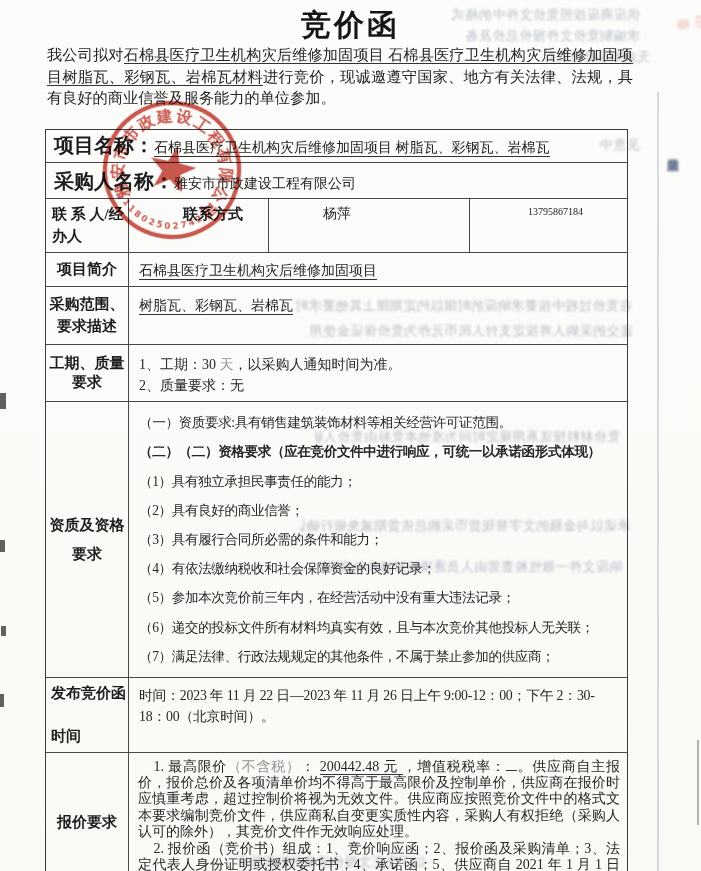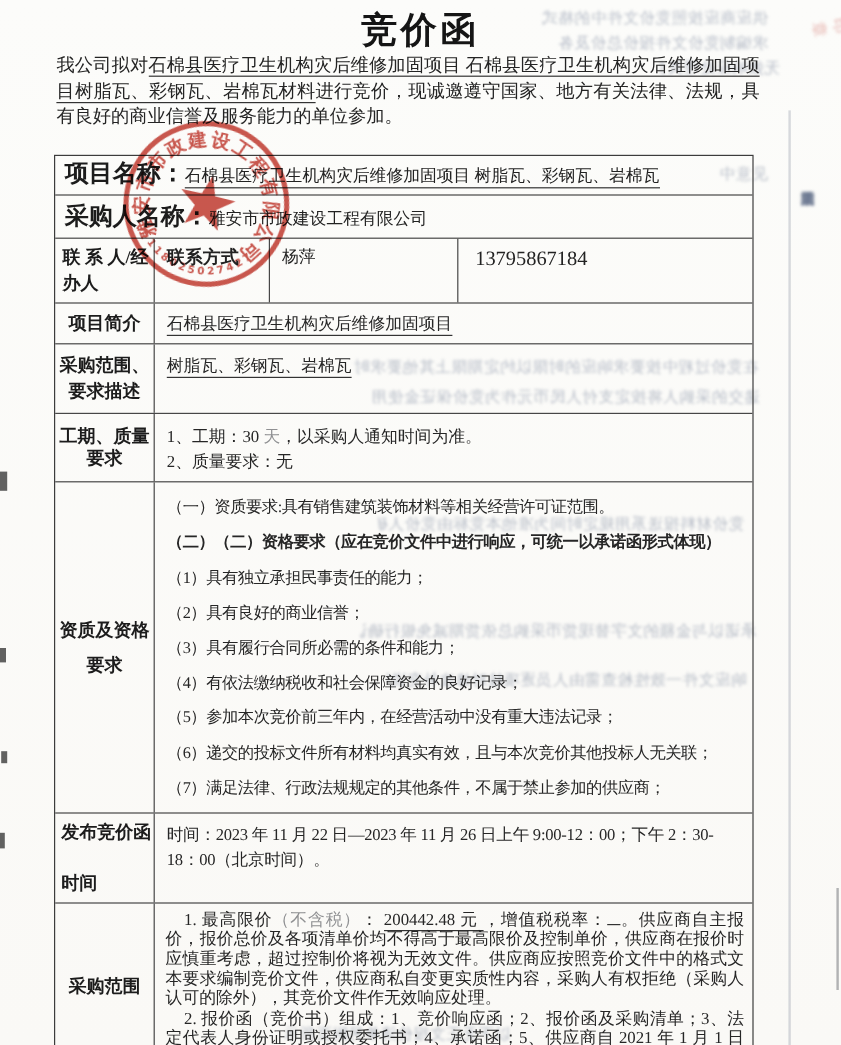--- a/index.html
+++ b/index.html
@@ -18,21 +18,21 @@
   .content-cell{flex:1;padding:5px 8px 4px 10px;line-height:20px;color:#262626;}
   .inline-row{padding:5px 8px 4px 8px;line-height:20px;}
   .row-label{font-weight:bold;font-size:20px;color:#1c1c1c;}
   .u{border-bottom:1px solid #333;padding-bottom:1px;}
   .sp-between{justify-content:space-between;}
   .sp-center{justify-content:center;}
   .sp-start{justify-content:flex-start;gap:24px;}
   
   .c-name{width:157px;flex:0 0 157px;border-right:1.3px solid #474747;padding:6px 6px 0 10px;}
   .c-mlabel{width:96px;flex:0 0 96px;border-right:1.3px solid #474747;padding:6px 6px 0 10px;font-weight:bold;font-size:15px;}
-  .c-phone{flex:1;padding:7px 6px 0 14px;font-size:17px;}
+  .c-phone{flex:1;padding:7px 6px 0 14px;font-size:10px;}
   
   .q-list{display:flex;flex-direction:column;justify-content:space-around;height:100%;font-size:13.6px;letter-spacing:-0.4px;}
   .q-item{line-height:19px;white-space:nowrap;}
   .q-item.bold{font-weight:bold;}
   
   .quote-text{font-size:14px;line-height:16.4px;text-align:justify;}
   .quote-text p{margin:0;text-indent:1.1em;}
   .part-f{color:#8f9092;}
   .part-u{border-bottom:1px solid #333;}
   .part-ub{display:inline-block;width:11px;border-bottom:1px solid #333;height:0.9em;}
@@ -86,21 +86,21 @@
         <span class="row-label">项目名称：</span><span class="u">石棉县医疗卫生机构灾后维修加固项目 树脂瓦、彩钢瓦、岩棉瓦</span>
       </div>
     </div>
 
     <div class="t-row" style="min-height:32px;">
       <div class="cell inline-row" style="flex:1;padding-top:8px;">
         <span class="row-label">采购人名称：</span><span>雅安市市政建设工程有限公司</span>
       </div>
     </div>
 
-    <div class="t-row" style="min-height:54px;">
+    <div class="t-row" style="min-height:54px;gap:44px;">
       <div class="cell label-cell sp-between" style="align-items:flex-start;text-align:left;padding-left:6px;">
         <span>联 系 人/经</span>
         <span>办人</span>
       </div>
       <div class="cell c-mlabel">联系方式</div>
       <div class="cell c-name">杨萍</div>
       <div class="cell c-phone">13795867184</div>
     </div>
 
     <div class="t-row" style="min-height:34px;">
@@ -156,21 +156,21 @@
     <div class="t-row" style="min-height:64px;">
       <div class="cell label-cell sp-start" style="align-items:flex-start;text-align:left;padding-left:5px;">
         <span>发布竞价函</span>
         <span>时间</span>
       </div>
       <div class="cell content-cell" style="font-size:13.8px;letter-spacing:-0.2px;line-height:21px;padding-top:7px;">时间：2023 年 11 月 22 日—2023 年 11 月 26 日上午 9:00-12：00；下午 2：30-18：00（北京时间）。</div>
     </div>
 
     <div class="t-row" style="min-height:112px;">
       <div class="cell label-cell sp-center">
-        <span>采购范围</span>
+        <span>报价要求</span>
       </div>
       <div class="cell content-cell quote-text" style="padding:4px 7px 2px 9px;">
         <p><span class="part-n">1. 最高限价</span><span class="part-f">（不含税）</span><span class="part-n">： </span><span class="part-u"> 200442.48 元 </span><span class="part-n">，增值税税率：</span><span class="part-ub"></span><span class="part-n">。供应商自主报价，报价总价及各项清单价均不得高于最高限价及控制单价，供应商在报价时应慎重考虑，超过控制价将视为无效文件。供应商应按照竞价文件中的格式文本要求编制竞价文件，供应商私自变更实质性内容，采购人有权拒绝（采购人认可的除外），其竞价文件作无效响应处理。</span></p>
         <p>2. 报价函（竞价书）组成：1、竞价响应函；2、报价函及采购清单；3、法定代表人身份证明或授权委托书；4、承诺函；5、供应商自 2021 年 1 月 1 日以来至今（含</p>
       </div>
     </div>
 
   </div>
 
   <div class="stamp">

